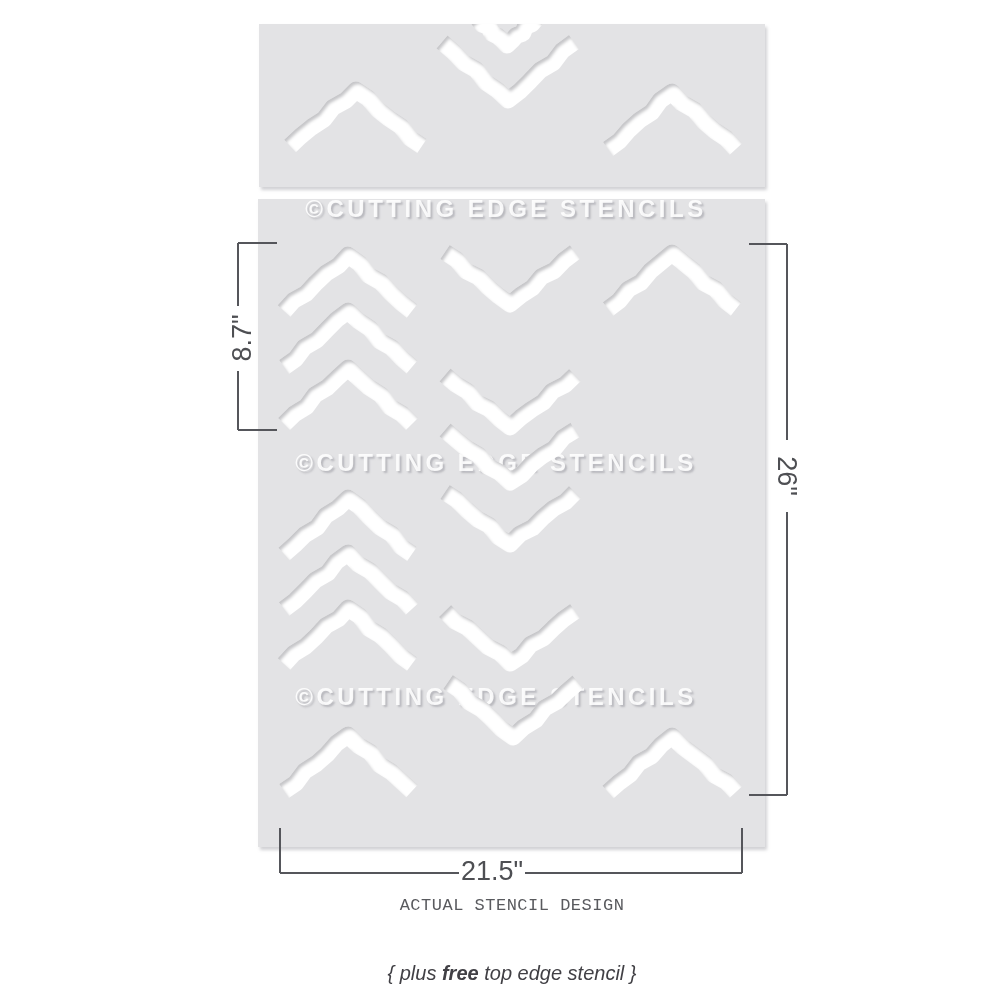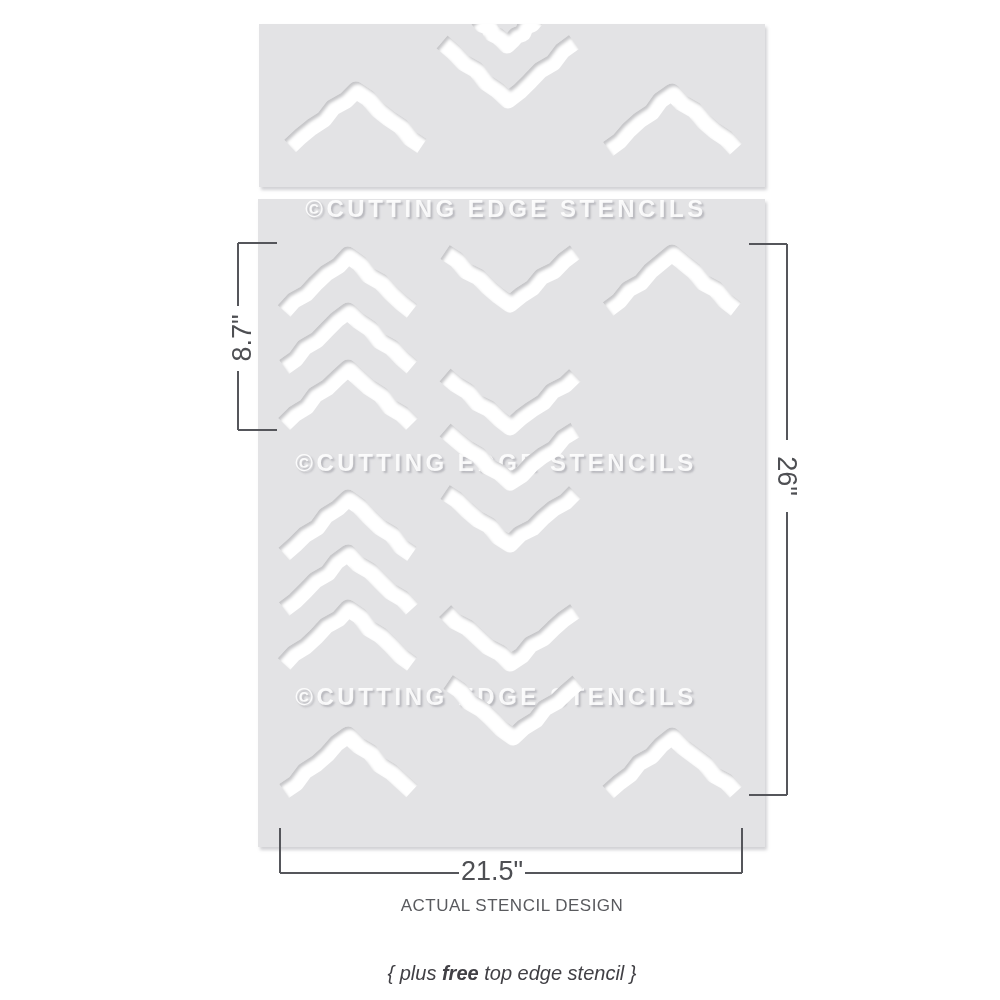--- a/index.html
+++ b/index.html
@@ -8,21 +8,21 @@
   #stage { position:relative; width:1000px; height:1000px; background:#fff; overflow:hidden;padding-left:28px; }
   .sheet { position:absolute; box-shadow:2px 3px 3px rgba(125,125,135,.35); }
   .wm {
     position:absolute; transform:translate(-50%,-50%); white-space:nowrap;
     font-weight:bold; font-size:24px; letter-spacing:3.5px;
     color:rgba(255,255,255,.88); text-shadow:2px 2px 2px rgba(120,120,130,.40);
   }
   #art { position:absolute; left:0; top:0; width:1000px; height:1000px; }
   .dimlabel { position:absolute; font-size:27px; color:#4e4f53; white-space:nowrap; }
   .caption { position:absolute; top:897px; left:24px; width:976px; text-align:center; }
-  .caption .eyebrow { font-size:17px; letter-spacing:.5px; color:#595a5e; line-height:18px; margin-bottom:7px; }
+  .caption .eyebrow { font-size:17px; letter-spacing:.5px; color:#595a5e; line-height:18px; margin-bottom:7px;font-family:Liberation Mono, monospace; }
   .caption .title   { font-size:30px; font-weight:bold; letter-spacing:.5px; color:#414045; line-height:32px; margin-bottom:3px; }
   .caption .subtitle{ font-size:20px; font-style:italic; color:#414045; line-height:24px;margin-top:46px; }
   .caption .subtitle b { font-style:italic; }
 </style>
 </head>
 <body>
 
 <div id="stage">
   <div id="sheets">
       <div class="sheet" style="left: 259px; top: 24px; width: 506px; height: 163px; background: rgb(227, 227, 229);"></div>

